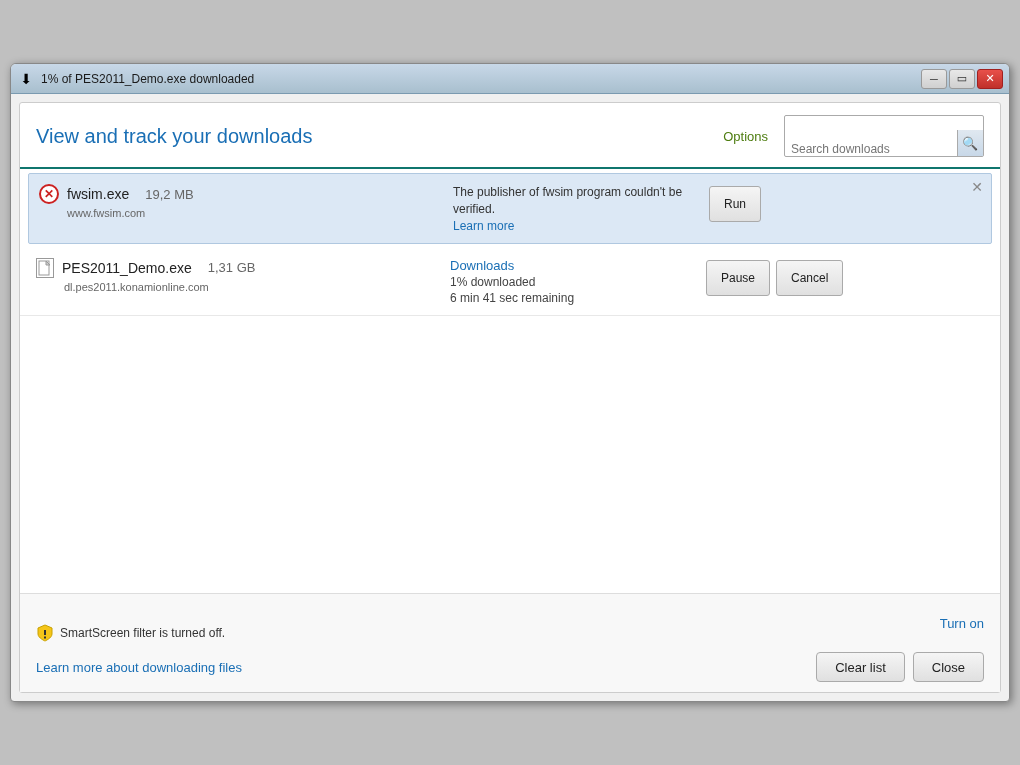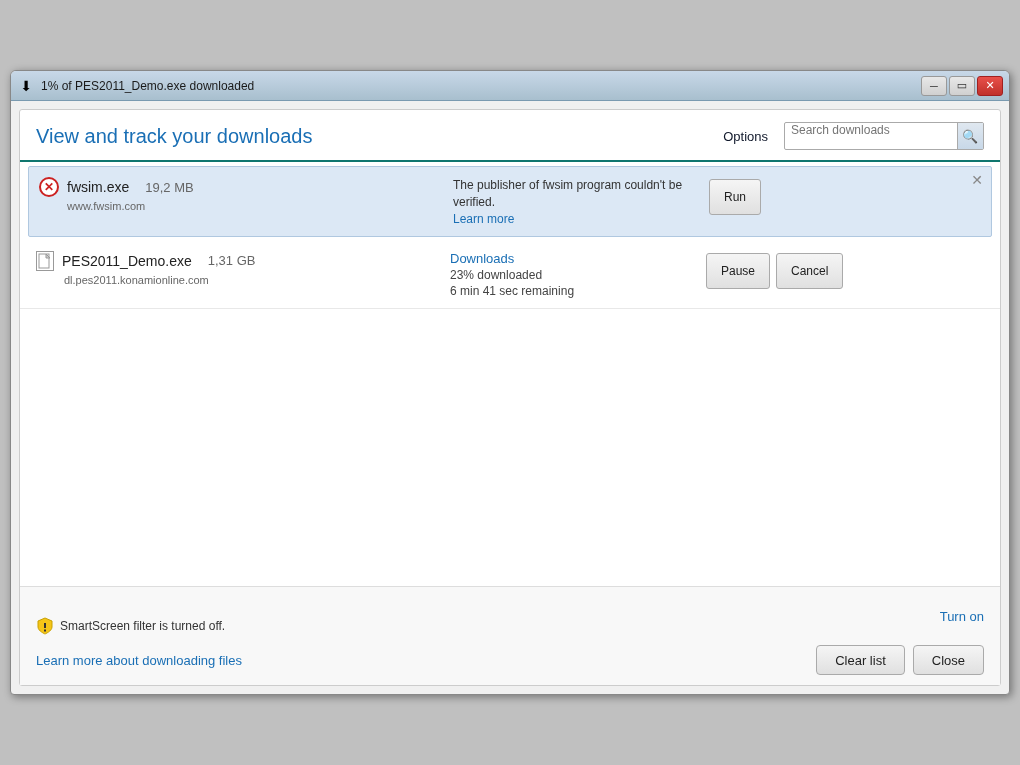--- a/index.html
+++ b/index.html
@@ -95,33 +95,33 @@
       font-size: 20px;
       color: #1a6fb5;
       font-weight: normal;
     }
     .header-right {
       display: flex;
       align-items: center;
       gap: 16px;
     }
     .options-link {
-      color: #0f172a;
+      color: #4d7c0f;
       cursor: pointer;
       text-decoration: none;
       font-size: 13px;
     }
     .search-box {
       display: flex;
-      align-items: flex-start;
+      align-items: flex-end;
       border: 1px solid #aaa;
       border-radius: 2px;
       background: white;
       width: 200px;
-      height: 28px;
+      height: 42px;
     }
     .search-input {
       border: none;
       outline: none;
       flex: 1;
       padding: 0 6px;
       font-size: 12px;
       color: #888;
       background: transparent;
     }
@@ -410,21 +410,21 @@
                 <polygon points="8,1 12,5 8,5" fill="#ccc" stroke="#999" stroke-width="1"></polygon>
               </svg>
             </div>
             <span class="item-name">PES2011_Demo.exe</span>
             <span class="item-size">1,31 GB</span>
           </div>
           <div class="item-source">dl.pes2011.konamionline.com</div>
         </div>
         <div class="item-location">
           <a class="item-location-link">Downloads</a>
-          <div class="item-status">23% downloaded</div>
+          <div class="item-status">1% downloaded</div>
           <div class="item-time">6 min 41 sec remaining</div>
         </div>
         <div class="item-actions">
           <button class="action-btn">Pause</button>
           <button class="action-btn">Cancel</button>
         </div>
       </div>
 
     </div>
 

